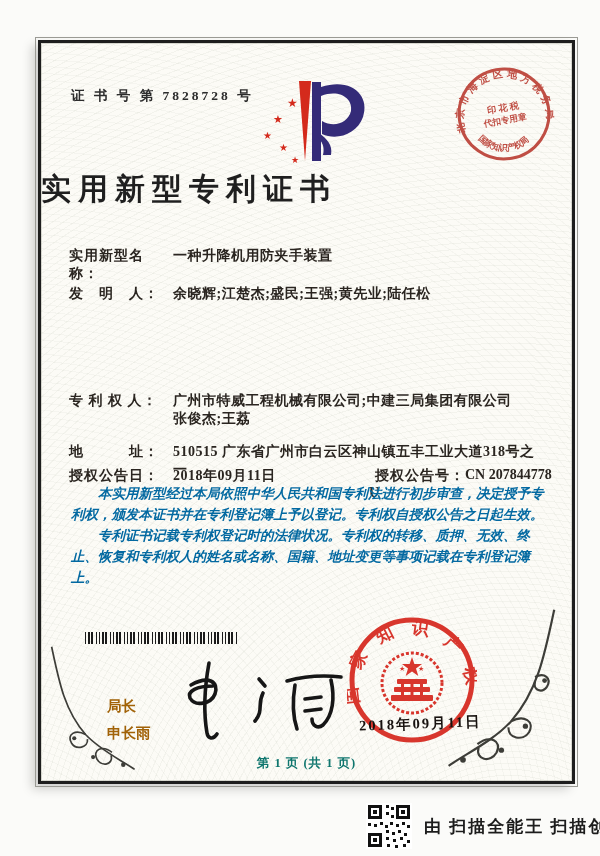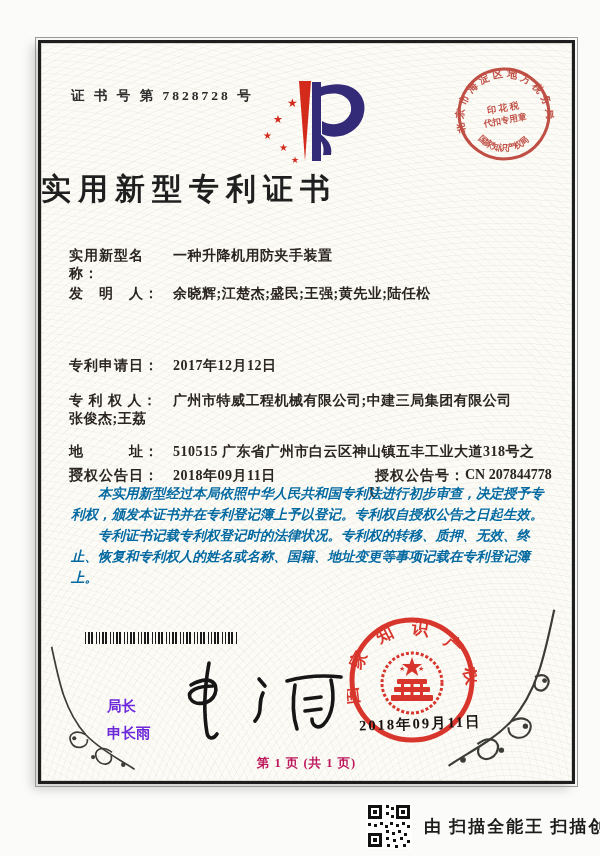--- a/index.html
+++ b/index.html
@@ -17,38 +17,38 @@
     color:#2c2c2c;letter-spacing:3px;}
   .logo{position:absolute;left:212px;top:34px;width:120px;height:92px;}
   .title{position:absolute;left:0;top:126px;width:100%;
     font-size:30px;font-weight:bold;color:#1f1f1f;letter-spacing:7px;}
   
   .tax-seal{position:absolute;left:414px;top:22px;width:98px;height:98px;transform:rotate(-10deg);opacity:.88;}
   
   .row{position:absolute;left:28px;width:486px;font-size:14px;font-weight:bold;color:#2a2520;}
   .row .lab{display:inline-block;width:104px;vertical-align:top;letter-spacing:1px;}
   .row .val{display:inline-block;width:372px;vertical-align:top;letter-spacing:.5px;}
-  .row .val2{display:block;letter-spacing:.5px;}
+  .row .val2{display:block;margin-left:104px;letter-spacing:.5px;}
   .grant-right{position:absolute;left:300px;top:0;}
   .grant-right .lab{width:96px;text-align:right;}
   
   .paras{position:absolute;left:30px;top:440px;width:478px;font-size:13.5px;line-height:21px;
     color:#0369a1;font-style:italic;font-weight:700;}
   .paras p{margin:0;text-indent:2em;}
   .barcode{position:absolute;left:44px;top:589px;width:154px;height:12px;
     background:repeating-linear-gradient(90deg,#1b1b1b 0 1px,transparent 1px 3px,#1b1b1b 3px 5px,
       transparent 5px 6px,#1b1b1b 6px 8px,transparent 8px 11px,#1b1b1b 11px 12px,transparent 12px 14px);}
-  .signer{position:absolute;left:66px;top:650px;font-size:14.5px;font-weight:bold;color:#6d28d9;line-height:27px;}
+  .signer{position:absolute;left:66px;top:650px;font-size:14.5px;font-weight:bold;color:#a16207;line-height:27px;}
   .signature{position:absolute;left:130px;top:612px;width:200px;height:95px;}
   
   .emblem-seal{position:absolute;left:306px;top:572px;width:130px;height:130px;opacity:.93;}
   .seal-date{position:absolute;left:318px;top:670px;width:200px;font-size:14.5px;font-weight:bold;
     color:#17120f;letter-spacing:2px;transform:rotate(-2deg);}
   .footer-page{position:absolute;left:0;top:712px;width:100%;text-align:center;
-    font-size:12.5px;font-weight:bold;color:#be185d;letter-spacing:1px;}
+    font-size:12.5px;font-weight:bold;color:#0f766e;letter-spacing:1px;}
   .flourish{position:absolute;pointer-events:none;}
   .fl-br{left:398px;top:560px;width:120px;height:172px;}
   .fl-bl{left:4px;top:600px;width:100px;height:132px;transform:scaleX(-1);}
   
   .scan-footer{position:absolute;left:366px;top:802px;width:230px;height:50px;}
   .qr{position:absolute;left:0;top:1px;width:46px;height:46px;}
   .scan-text{position:absolute;left:58px;top:13px;font-size:17px;font-weight:bold;
     color:#1c1c1c;letter-spacing:2px;white-space:nowrap;}
   svg text{font-family:"Liberation Serif","DejaVu Serif",serif;}
 </style>
@@ -90,23 +90,20 @@
       </text>
       <text x="48" y="45" font-size="9" fill="#b8382d" font-weight="bold" text-anchor="middle">印 花 税</text>
       <text x="48" y="57" font-size="8.5" fill="#b8382d" font-weight="bold" text-anchor="middle">代扣专用章</text>
     </svg>
 
     <div class="row" style="top:204px">
       <span class="lab">实用新型名称：</span><span class="val">一种升降机用防夹手装置</span>
     </div>
     <div class="row" style="top:242px">
       <span class="lab">发　明　人：</span><span class="val">余晓辉;江楚杰;盛民;王强;黄先业;陆任松</span>
-    </div>
-    <div class="row" style="top:314px">
-      <span class="lab">专利申请日：</span><span class="val">2017年12月12日</span>
     </div>
     <div class="row" style="top:349px">
       <span class="lab">专 利 权 人：</span><span class="val">广州市特威工程机械有限公司;中建三局集团有限公司</span>
       <span class="val2">张俊杰;王荔</span>
     </div>
     <div class="row" style="top:400px">
       <span class="lab">地　　　址：</span><span class="val">510515 广东省广州市白云区神山镇五丰工业大道318号之</span>
       <span class="val2">一</span>
     </div>
     <div class="row" style="top:424px">

